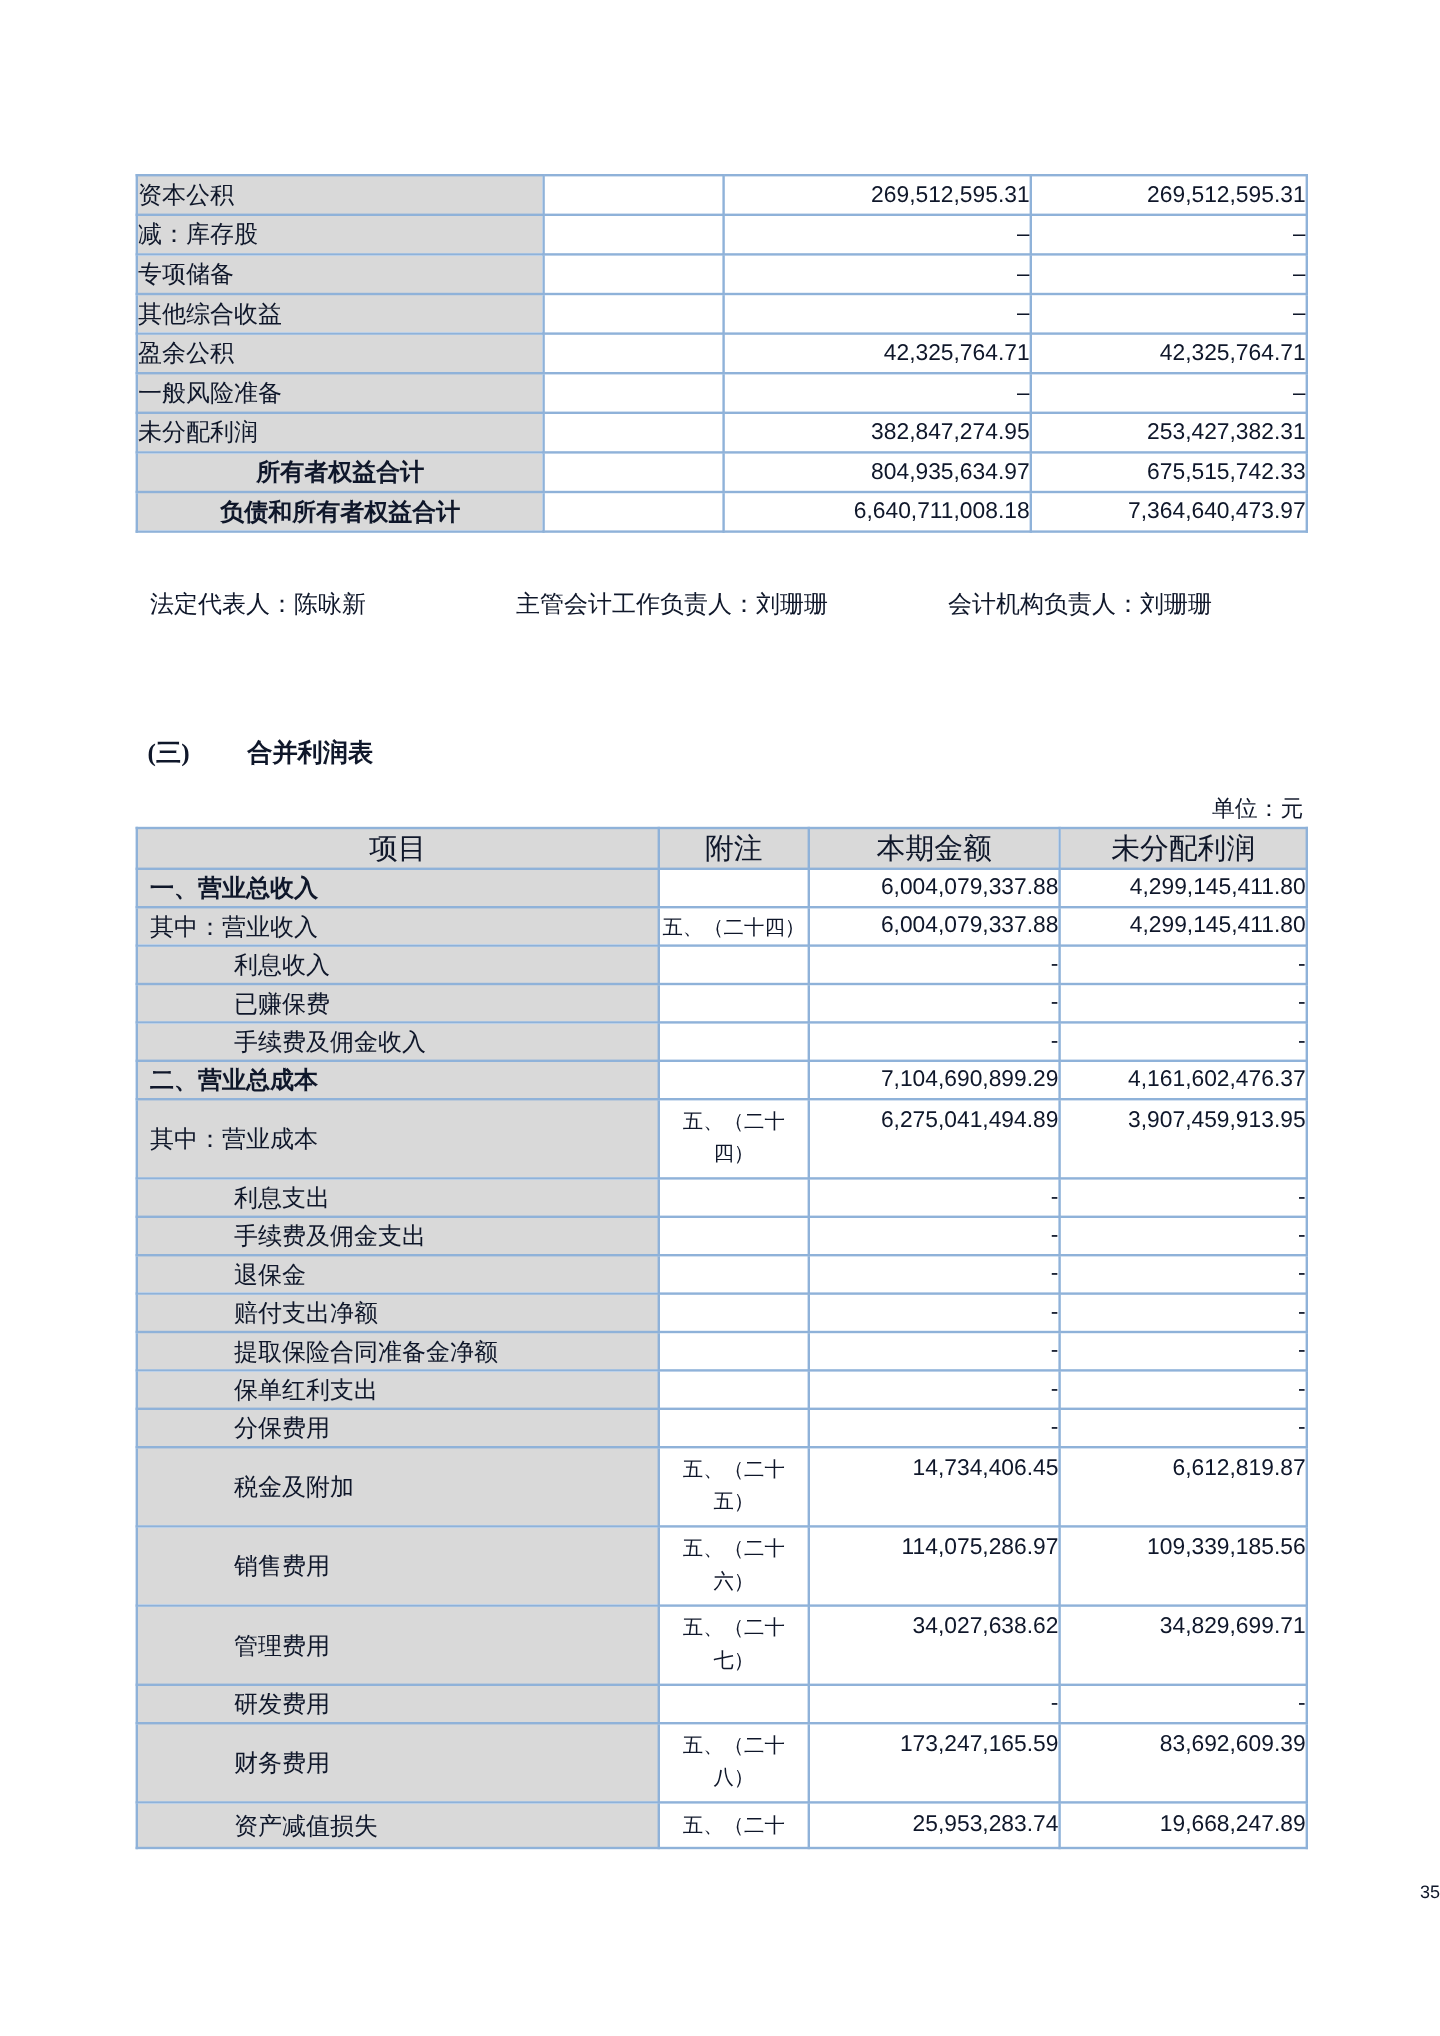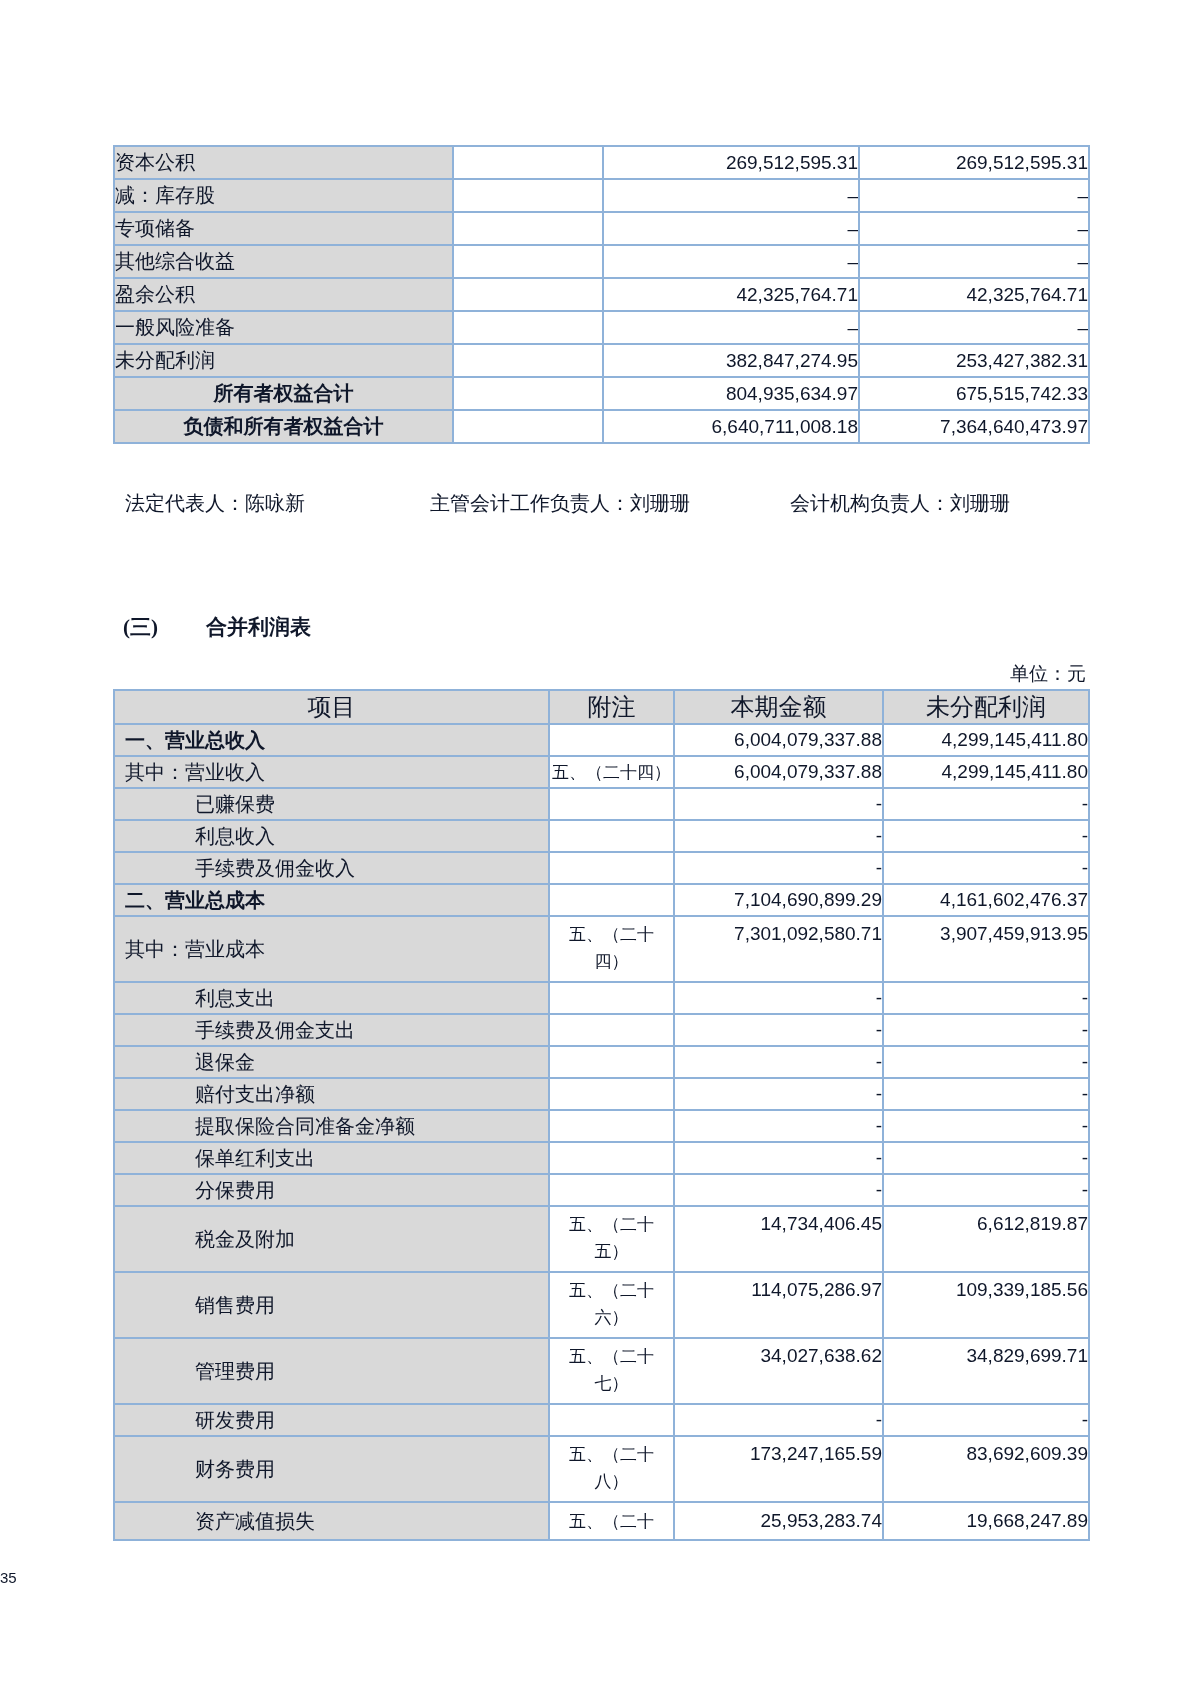--- a/index.html
+++ b/index.html
@@ -101,21 +101,21 @@
   .income tr.tall .num,
   .income tr.tall .note{
     vertical-align:top;
     padding-top:4px;
   }
   .income tr.tall .num{line-height:26px;}
   
   .page-number{
     margin-top:28px;
     width:1200px;
-    text-align:left;
+    text-align:right;
     font-size:15px;
     font-family:"Liberation Sans","DejaVu Sans",sans-serif;
   }
 </style>
 </head>
 <body>
 
 <div class="page">
 
   <table class="tbl balance">
@@ -217,48 +217,48 @@
           <td class="num">6,004,079,337.88</td>
           <td class="num">4,299,145,411.80</td>
         </tr>
         <tr class="row-plain">
           <td class="lbl">其中：营业收入</td>
           <td class="note">五、（二十四）</td>
           <td class="num">6,004,079,337.88</td>
           <td class="num">4,299,145,411.80</td>
         </tr>
         <tr class="row-sub">
+          <td class="lbl">利息收入</td>
+          <td class="note"></td>
+          <td class="num">-</td>
+          <td class="num">-</td>
+        </tr>
+        <tr class="row-sub">
           <td class="lbl">已赚保费</td>
-          <td class="note"></td>
-          <td class="num">-</td>
-          <td class="num">-</td>
-        </tr>
-        <tr class="row-sub">
-          <td class="lbl">利息收入</td>
           <td class="note"></td>
           <td class="num">-</td>
           <td class="num">-</td>
         </tr>
         <tr class="row-sub">
           <td class="lbl">手续费及佣金收入</td>
           <td class="note"></td>
           <td class="num">-</td>
           <td class="num">-</td>
         </tr>
         <tr class="row-section">
           <td class="lbl">二、营业总成本</td>
           <td class="note"></td>
           <td class="num">7,104,690,899.29</td>
           <td class="num">4,161,602,476.37</td>
         </tr>
         <tr class="row-plain tall">
           <td class="lbl">其中：营业成本</td>
           <td class="note">五、（二十
 四）</td>
-          <td class="num">7,301,092,580.71</td>
+          <td class="num">6,275,041,494.89</td>
           <td class="num">3,907,459,913.95</td>
         </tr>
         <tr class="row-sub">
           <td class="lbl">利息支出</td>
           <td class="note"></td>
           <td class="num">-</td>
           <td class="num">-</td>
         </tr>
         <tr class="row-sub">
           <td class="lbl">手续费及佣金支出</td>

